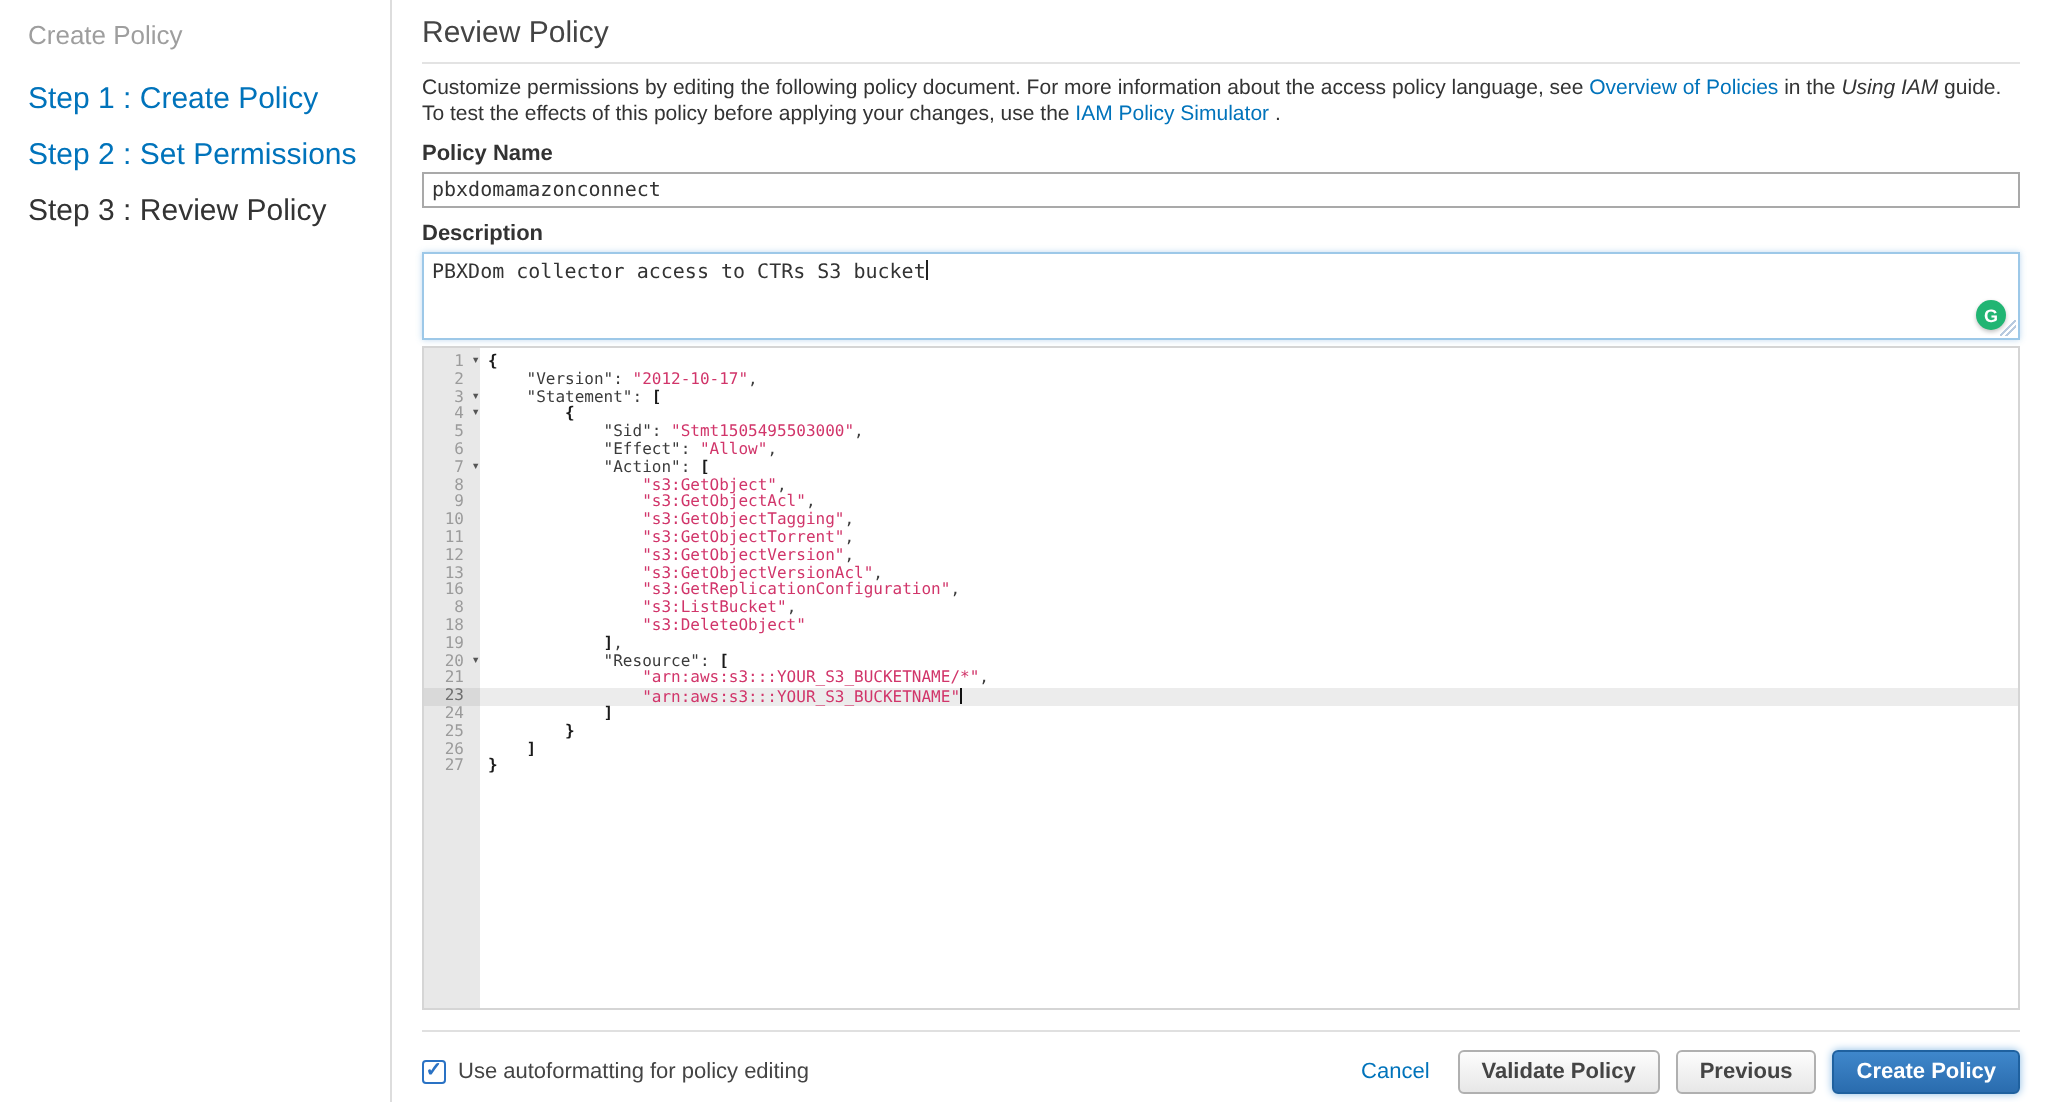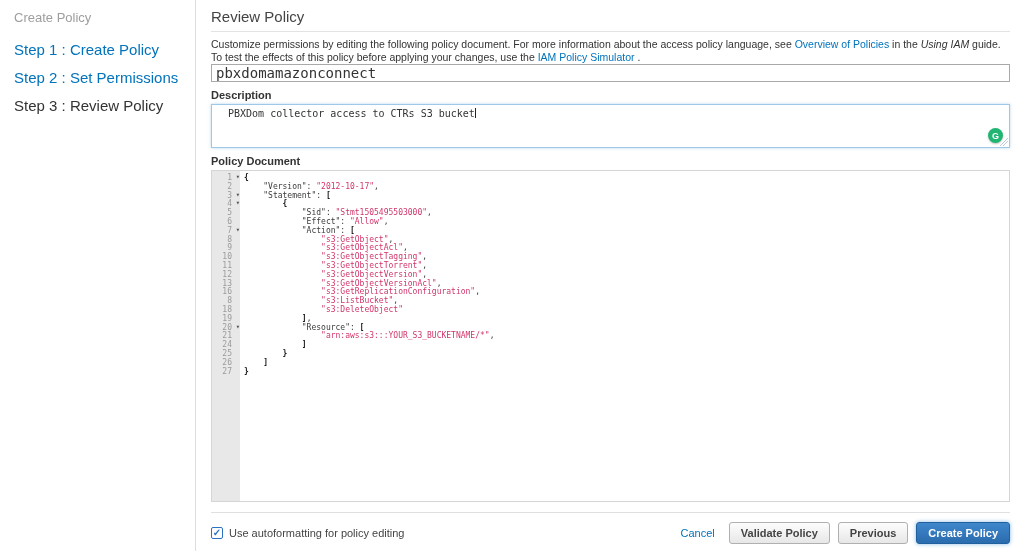--- a/index.html
+++ b/index.html
@@ -22,28 +22,28 @@
   
   .main { position:absolute; left:197px; right:0; top:0; bottom:0; padding:6px 14px 0 14px; }
   h1.page-title { font-size:15px; font-weight:500; color:#444; margin:2px 0 6px 0; }
   .rule { border:none; border-top:1px solid #e3e3e3; margin:0; }
   .intro { font-size:10.5px; line-height:13px; margin:6px 0 0 0; color:#333; }
   .intro .link { color:var(--link); cursor:pointer;margin-top:34px; }
   .intro .it { font-style:italic; }
   .fld-label { font-size:11px; font-weight:bold; color:#333; margin-top:7px; margin-bottom:3px; }
   .name-input {
     width:100%; height:18px; border:1px solid #a9a9a9; border-radius:0;
-    font-family:"DejaVu Sans Mono", monospace; font-size:14px; color:#333;
+    font-family:"DejaVu Sans Mono", monospace; font-size:10px; color:#333;
     padding:1px 4px; outline:none; display:block; background:#fff;
   }
   .desc-box {
     position:relative; width:100%; height:44px;
     border:1px solid #9dc8e8; box-shadow:0 0 3px rgba(110,170,220,.45);
     font-family:"DejaVu Sans Mono", monospace; font-size:10px; color:#333;
-    padding:3px 16px; background:#fff; cursor:text;
+    padding:3px 4px; background:#fff; cursor:text;
   }
   .caret { display:inline-block; width:1px; height:10px; background:#222; vertical-align:-1px; }
   .gicon {
     position:absolute; right:6px; bottom:4px; width:15px; height:15px; border-radius:50%;
     background:#21b573; box-shadow:0 1px 2px rgba(0,0,0,.25);
     display:flex; align-items:center; justify-content:center;
     color:#fff; font-size:9px; font-weight:bold; font-family:"Liberation Sans",sans-serif;
   }
   .gicon::after { content:"G"; }
   .rz {
@@ -109,30 +109,30 @@
   <div class="step active">
     <span class="pfx">Step 3</span><span class="sep"> : </span><span class="lbl">Review Policy</span>
   </div>
 </div>
 
 <div class="main">
   <h1 class="page-title">Review Policy</h1>
   <hr class="rule">
   <p class="intro"><span>Customize permissions by editing the following policy document. For more information about the access policy language, see </span><span class="link">Overview of Policies</span><span> in the </span><span class="it">Using IAM</span><span> guide. To test the effects of this policy before applying your changes, use the </span><span class="link">IAM Policy Simulator</span><span> .</span></p>
 
+  <div class="fld-label">Policy Name</div>
   <input class="name-input" type="text" value="pbxdomamazonconnect" style="">
 
   <div class="fld-label">Description</div>
   <div class="desc-box">
     <span>PBXDom collector access to CTRs S3 bucket</span><span class="caret"></span>
     <span class="gicon"></span>
     <span class="rz"></span>
   </div>
 
-  <div class="fld-label">Policy Document</div>
   <div class="editor">
     <div class="gutter-bg"></div>
     <div class="lines" id="editor-lines">
         <div class="row"><div class="gut">1<span class="fold">▾</span></div><div class="code"><span class="tb">{</span></div></div>
         <div class="row"><div class="gut">2</div><div class="code"><span>    "Version": </span><span class="ts">"2012-10-17"</span><span>,</span></div></div>
         <div class="row"><div class="gut">3<span class="fold">▾</span></div><div class="code"><span>    "Statement": </span><span class="tb">[</span></div></div>
         <div class="row"><div class="gut">4<span class="fold">▾</span></div><div class="code"><span>        </span><span class="tb">{</span></div></div>
         <div class="row"><div class="gut">5</div><div class="code"><span>            "Sid": </span><span class="ts">"Stmt1505495503000"</span><span>,</span></div></div>
         <div class="row"><div class="gut">6</div><div class="code"><span>            "Effect": </span><span class="ts">"Allow"</span><span>,</span></div></div>
         <div class="row"><div class="gut">7<span class="fold">▾</span></div><div class="code"><span>            "Action": </span><span class="tb">[</span></div></div>
@@ -141,20 +141,21 @@
         <div class="row"><div class="gut">10</div><div class="code"><span>                </span><span class="ts">"s3:GetObjectTagging"</span><span>,</span></div></div>
         <div class="row"><div class="gut">11</div><div class="code"><span>                </span><span class="ts">"s3:GetObjectTorrent"</span><span>,</span></div></div>
         <div class="row"><div class="gut">12</div><div class="code"><span>                </span><span class="ts">"s3:GetObjectVersion"</span><span>,</span></div></div>
         <div class="row"><div class="gut">13</div><div class="code"><span>                </span><span class="ts">"s3:GetObjectVersionAcl"</span><span>,</span></div></div>
         <div class="row"><div class="gut">16</div><div class="code"><span>                </span><span class="ts">"s3:GetReplicationConfiguration"</span><span>,</span></div></div>
         <div class="row"><div class="gut">8</div><div class="code"><span>                </span><span class="ts">"s3:ListBucket"</span><span>,</span></div></div>
         <div class="row"><div class="gut">18</div><div class="code"><span>                </span><span class="ts">"s3:DeleteObject"</span></div></div>
         <div class="row"><div class="gut">19</div><div class="code"><span>            </span><span class="tb">]</span><span>,</span></div></div>
         <div class="row"><div class="gut">20<span class="fold">▾</span></div><div class="code"><span>            "Resource": </span><span class="tb">[</span></div></div>
         <div class="row"><div class="gut">21</div><div class="code"><span>                </span><span class="ts">"arn:aws:s3:::YOUR_S3_BUCKETNAME/*"</span><span>,</span></div></div>
+        <div class="row active"><div class="gut">23</div><div class="code"><span>                </span><span class="ts">"arn:aws:s3:::YOUR_S3_BUCKETNAME"</span><span class="ecaret"></span></div></div>
         <div class="row"><div class="gut">24</div><div class="code"><span>            </span><span class="tb">]</span></div></div>
         <div class="row"><div class="gut">25</div><div class="code"><span>        </span><span class="tb">}</span></div></div>
         <div class="row"><div class="gut">26</div><div class="code"><span>    </span><span class="tb">]</span></div></div>
         <div class="row"><div class="gut">27</div><div class="code"><span class="tb">}</span></div></div>
       </div>
   </div>
 
   <hr class="foot-rule">
   <div class="footer">
     <div class="auto-wrap">

